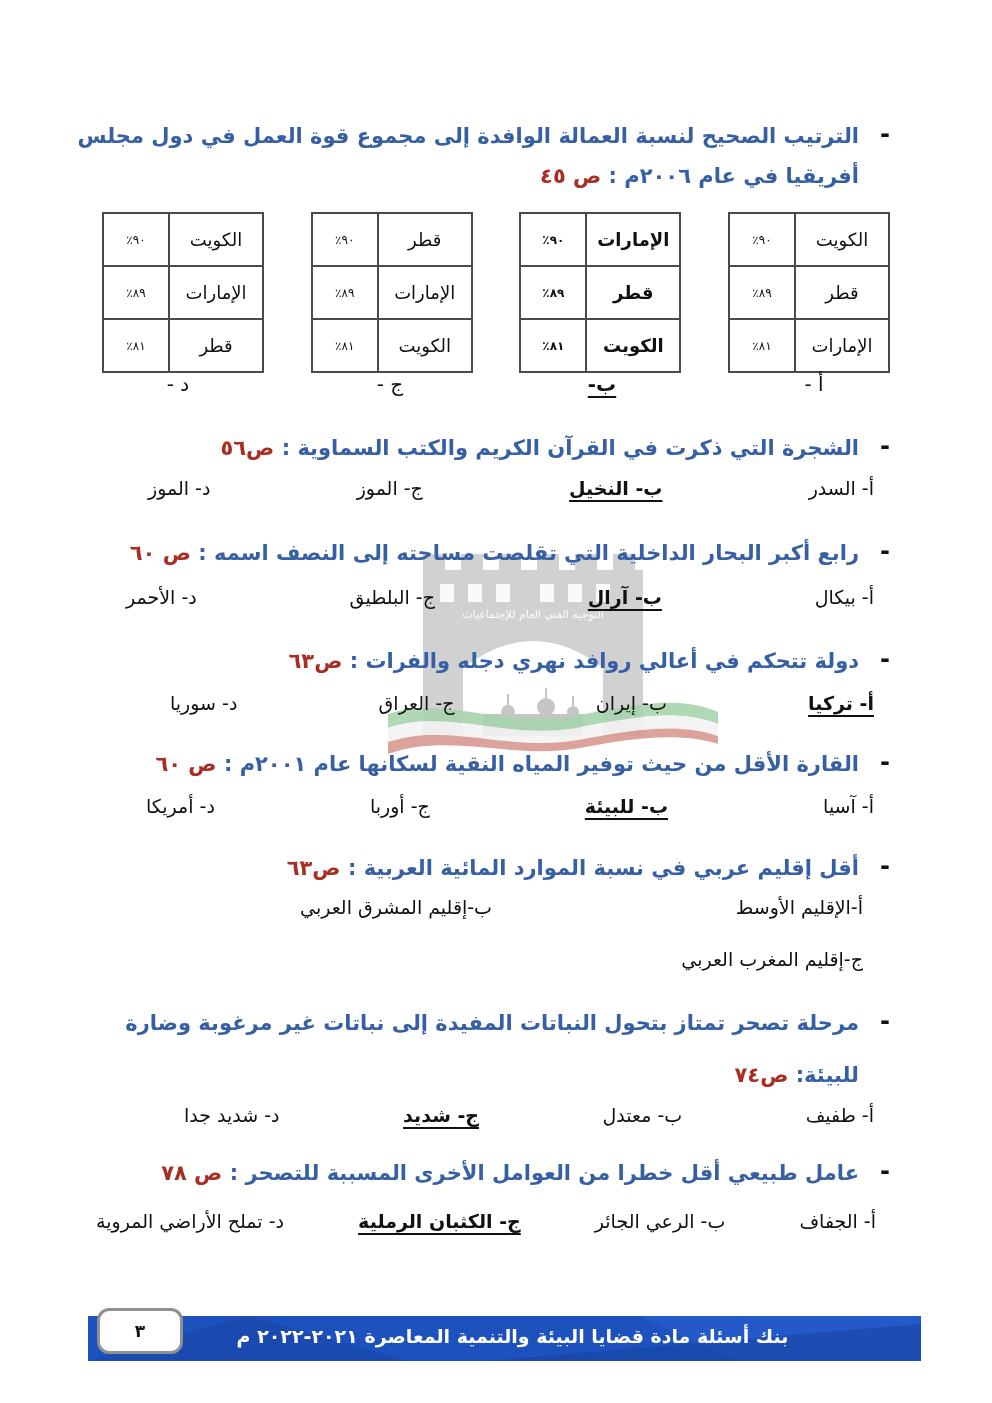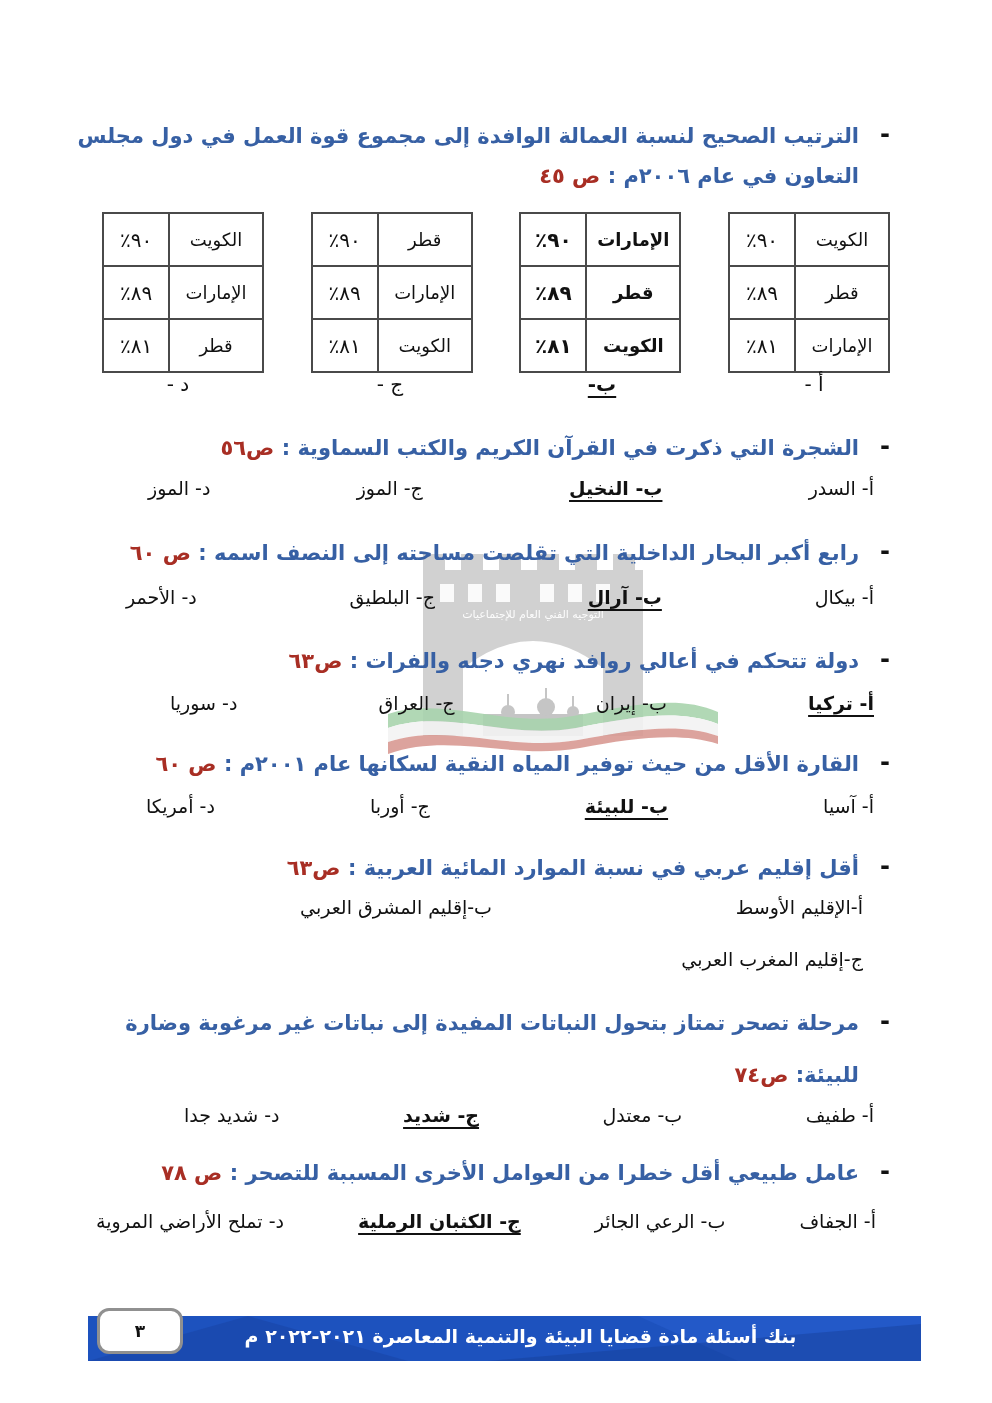--- a/index.html
+++ b/index.html
@@ -27,29 +27,29 @@
   .ans{font-weight:bold;text-decoration:underline;text-decoration-thickness:2px;
        text-underline-offset:5px;}
   .opt-abs{position:absolute;font-size:19px;color:#111;white-space:nowrap;z-index:1;}
   
   .tables{position:absolute;top:212px;right:102px;left:102px;display:flex;
           justify-content:space-between;z-index:1;}
   table.atab{border-collapse:collapse;width:152px;table-layout:fixed;background:#fff;}
   .atab td{border:2px solid #4a4a4a;height:49px;text-align:center;vertical-align:middle;
            font-size:18px;color:#111;}
   .atab .cty{width:90px;}
-  .atab .pct{width:62px;font-size:20px;}
+  .atab .pct{width:62px;font-size:12px;}
   .atab.bold td{font-weight:bold;}
   .tlabels{position:absolute;top:372px;right:102px;left:102px;display:flex;
            justify-content:space-between;font-size:20px;color:#111;z-index:1;}
   .tlabels span{width:152px;text-align:center;}
   
   .ftr{position:absolute;left:88px;top:1316px;width:833px;height:45px;}
   .ftr svg{display:block;width:100%;height:100%;}
-  .ftr-title{position:absolute;left:104px;top:1325px;width:833px;text-align:center;
+  .ftr-title{position:absolute;left:96px;top:1325px;width:833px;text-align:center;
      color:#fff;font-weight:bold;font-size:19px;z-index:2;}
   .pagebox{position:absolute;left:97px;top:1308px;width:86px;height:46px;background:#fff;
      border:3px solid #909090;border-radius:12px;box-sizing:border-box;z-index:3;
      display:flex;align-items:center;justify-content:center;
      font-size:17px;font-weight:bold;color:#111;}
 </style>
 </head>
 <body>
 
 <div class="page">
@@ -90,21 +90,21 @@
         <path d="M0,182 C58,162 118,194 188,182 C242,172 288,162 330,178 L330,190 C290,176 244,184 190,194 C120,206 60,176 0,196 Z" fill="#F3F3F3"></path>
         <path d="M0,196 C60,176 120,206 190,194 C244,184 290,176 330,190 L330,198 C292,186 246,192 192,202 C122,214 62,186 0,208 Z" fill="#D99A93"></path>
       </g>
     </svg>
   </div>
 
   <div class="q" style="top:116px">
     <span class="dash">-</span>
     <div>الترتيب الصحيح لنسبة العمالة الوافدة إلى مجموع قوة العمل في دول مجلس</div>
     <div>
-      <span>التعاون في عام ٢٠٠٦م :</span>
+      <span>أفريقيا في عام ٢٠٠٦م :</span>
       <span class="ref">ص ٤٥</span>
     </div>
   </div>
 
   <div class="tables">
     <table class="atab">
       <tbody>
           <tr>
         <td class="cty">الكويت</td>
         <td class="pct">٩٠٪</td>

